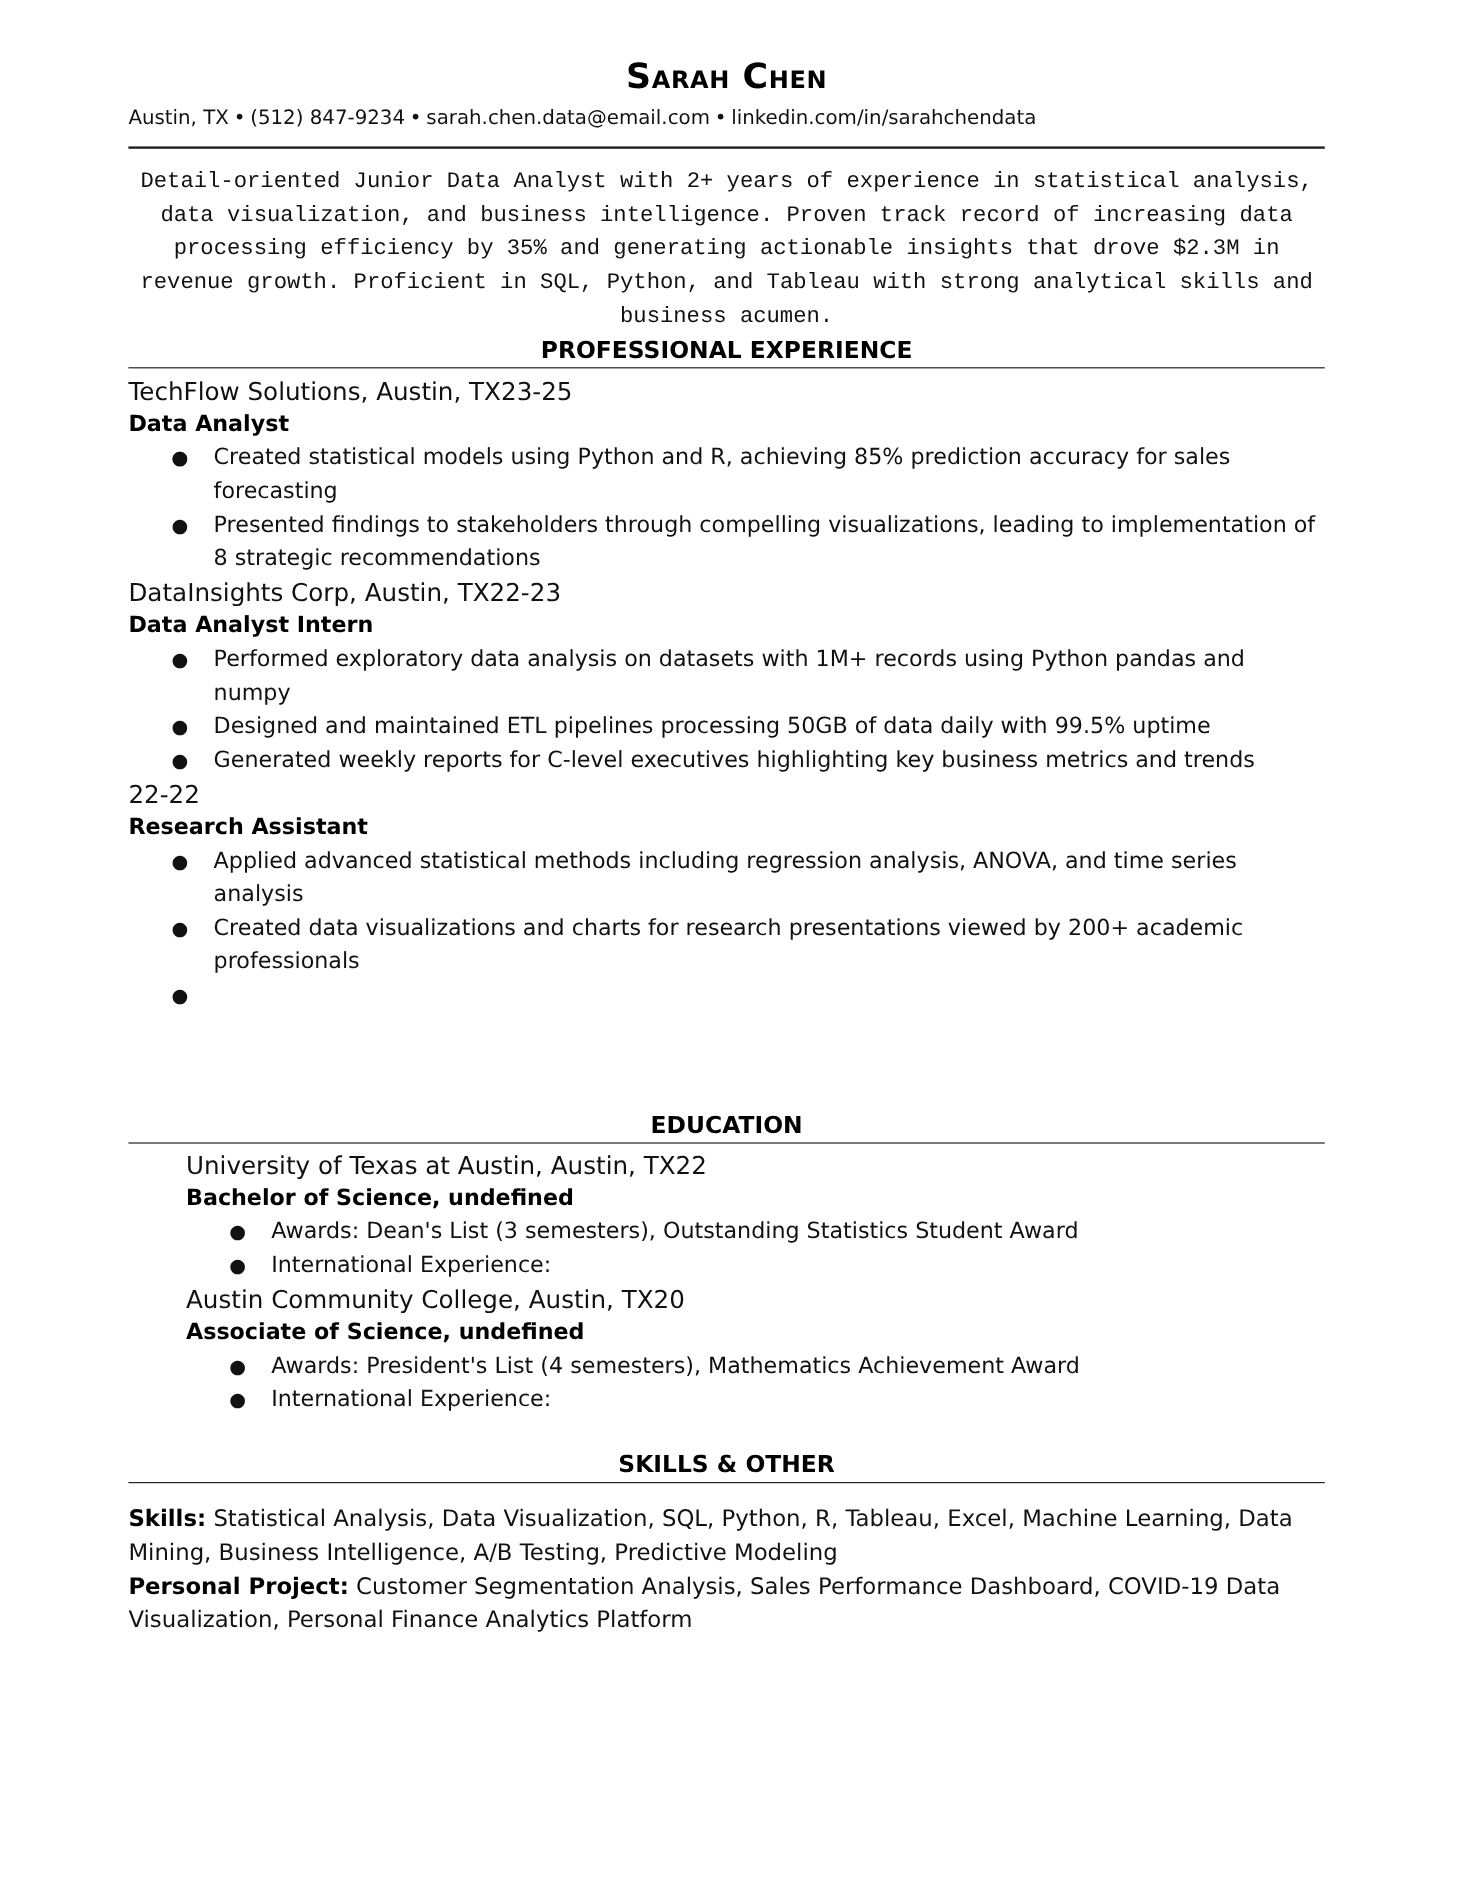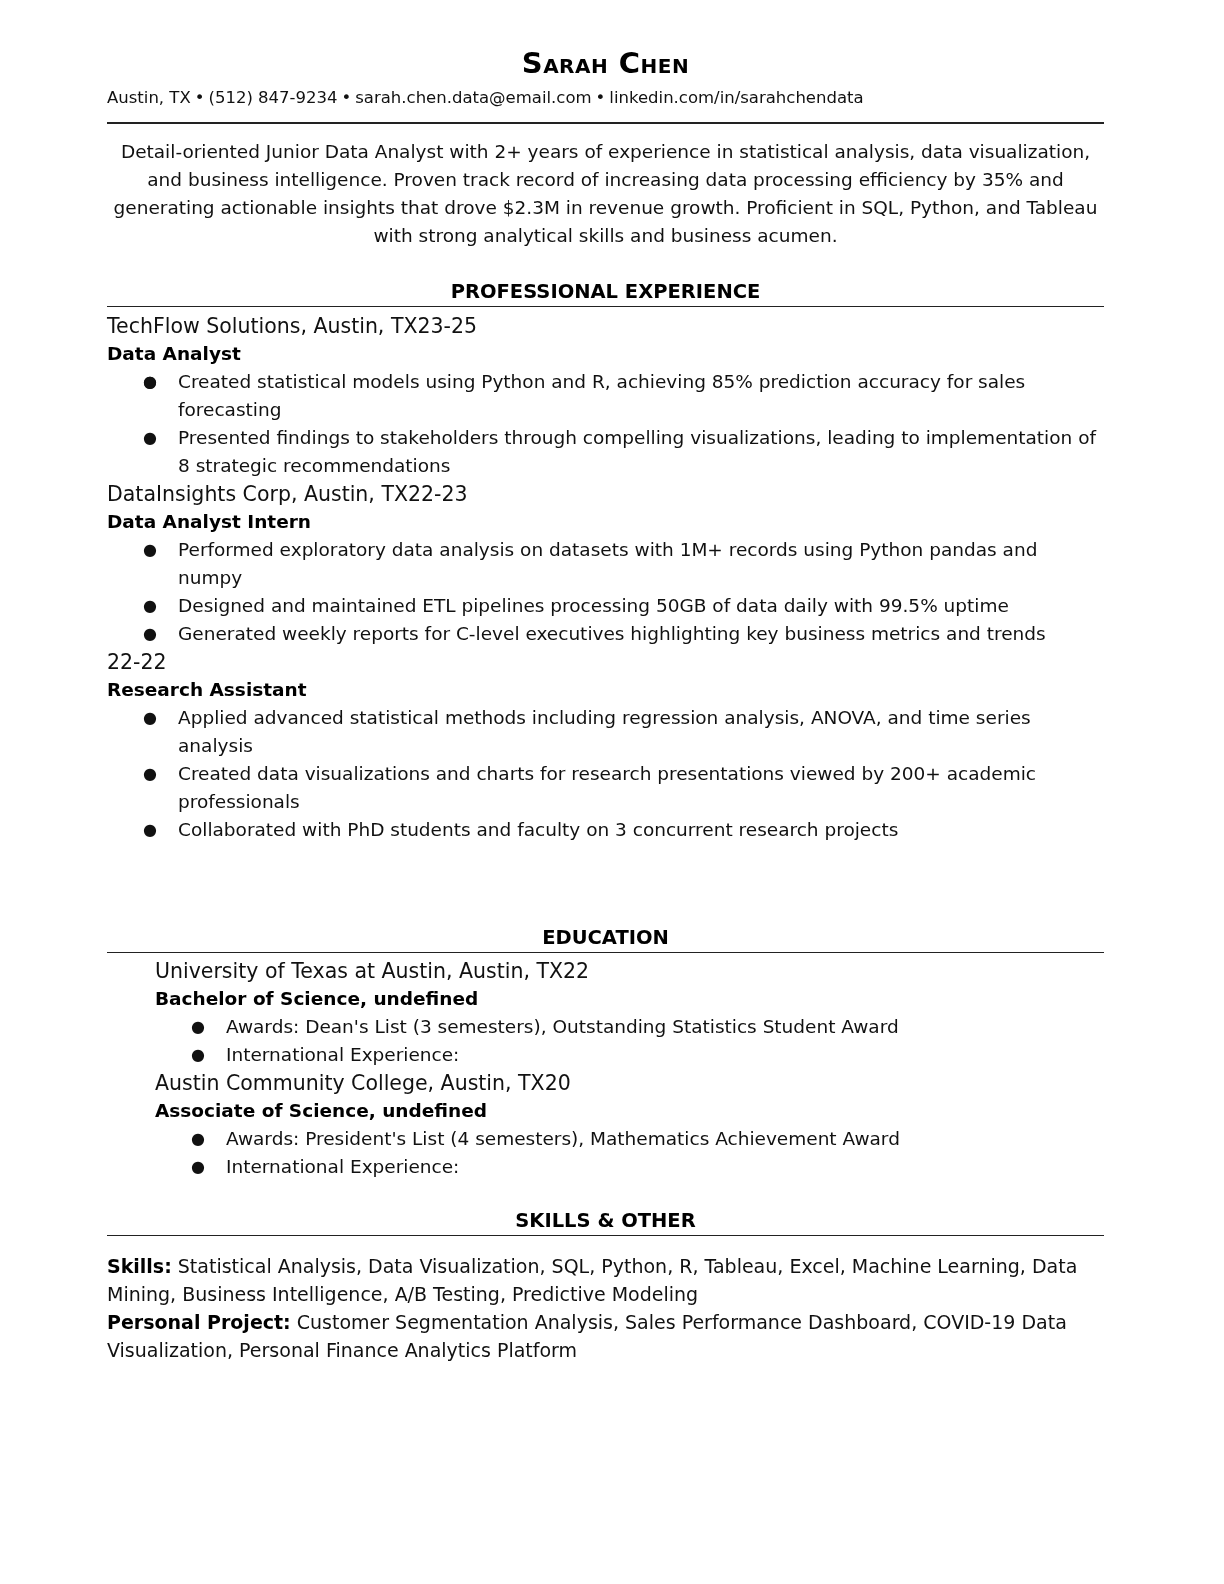--- a/index.html
+++ b/index.html
@@ -53,20 +53,21 @@
     }
     .summary {
       position: absolute;
       top: 138px;
       left: 0;
       width: 997px;
       text-align: center;
       font-size: 18.5px;
       line-height: 28px;
       color: #111;
+      font-family: Liberation Mono, monospace;
     }
     .section-title {
       position: absolute;
       left: 0;
       width: 997px;
       text-align: center;
       font-size: 19.5px;
       font-weight: bold;
       line-height: 28px;
       color: #000;
@@ -160,21 +161,21 @@
     </div>
 
     <div>
       <div class="entry-head">
         <span>22-22</span>
       </div>
       <div class="entry-sub">Research Assistant</div>
       <ul class="bullets">
         <li><span class="dot">●</span><span>Applied advanced statistical methods including regression analysis, ANOVA, and time series analysis</span></li>
         <li><span class="dot">●</span><span>Created data visualizations and charts for research presentations viewed by 200+ academic professionals</span></li>
-        <li><span class="dot">●</span><span>Collaborated with PhD students and faculty on 3 concurrent research projects</span></li>
+        <li><span class="dot">●</span></li>
       </ul>
     </div>
   </div>
 
   <div class="section-title" style="top:924px;">EDUCATION</div>
   <div class="rule" style="top:952px; border-top-width:1.5px;"></div>
 
   <div class="block" style="top:957px;margin-left:48px;">
     <div>
       <div class="entry-head">

